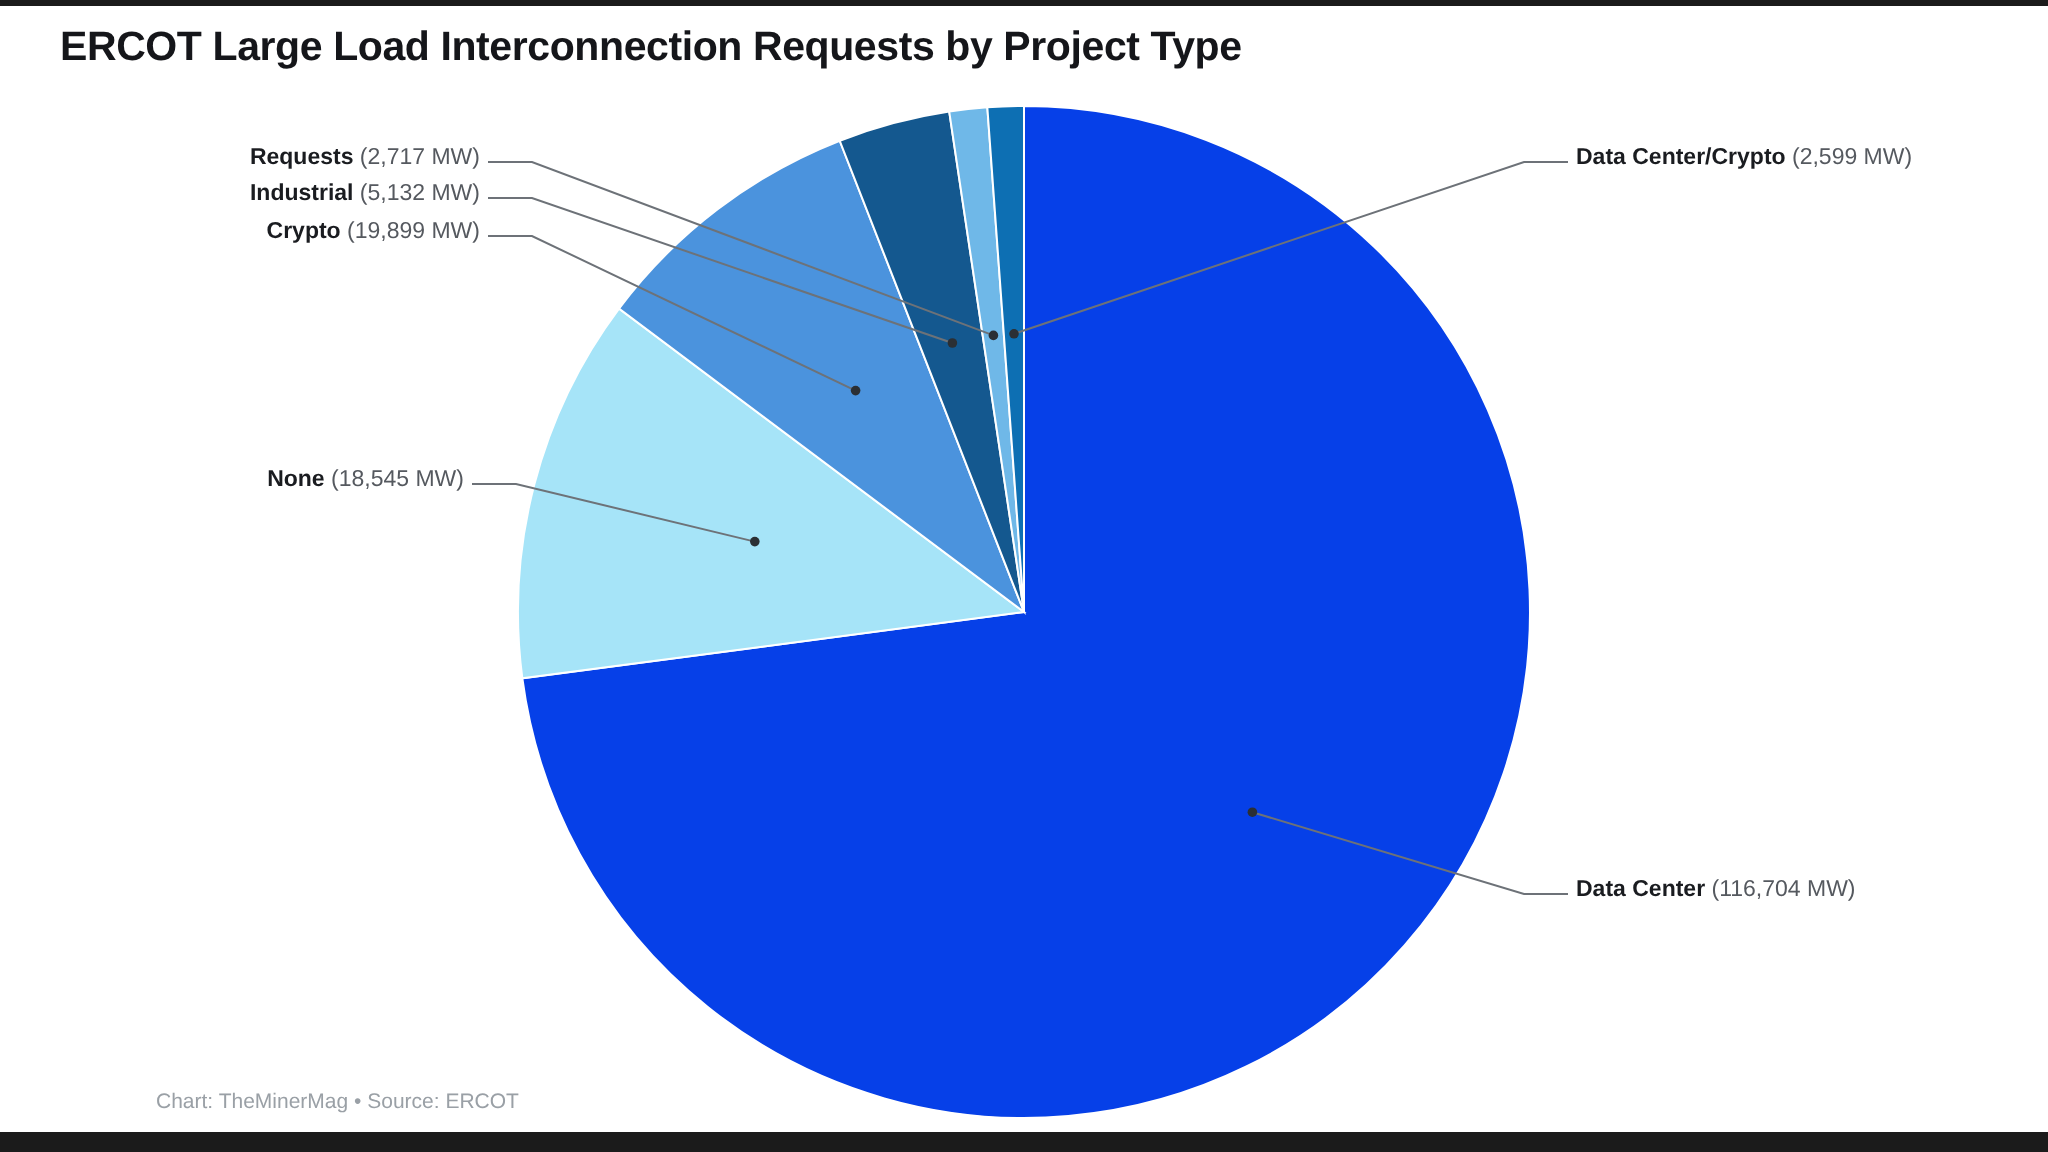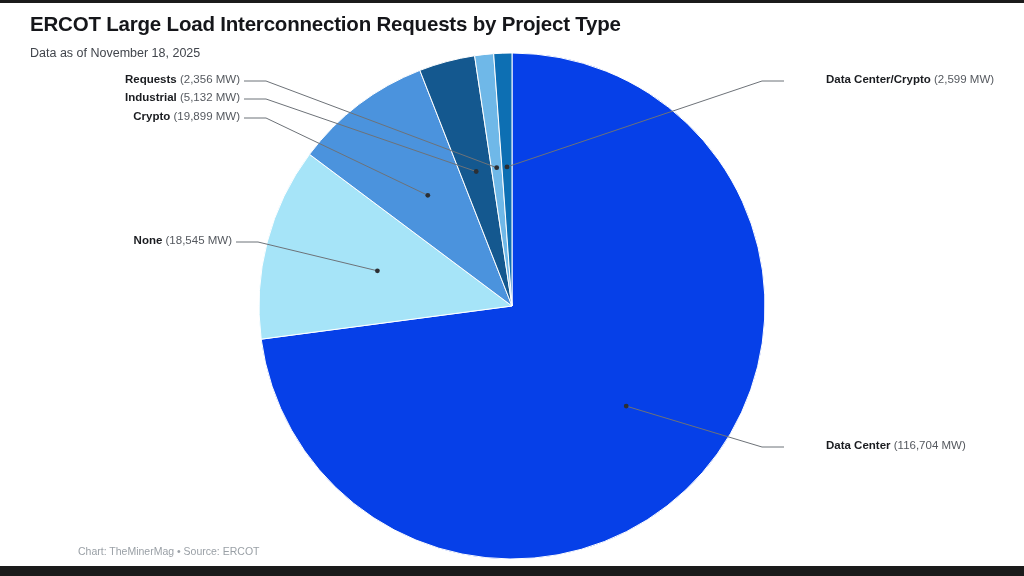--- a/index.html
+++ b/index.html
@@ -36,32 +36,31 @@
   }
 
   #plot { position:absolute; left:0; top:0; width:1024px; height:576px; }
 
   .callout {
     position:absolute; white-space:nowrap;
     font-size:11.5px; color:#4b4f55;
   }
   .callout .nm { font-weight:bold; color:#1a1c20; }
   .callout .vl { font-weight:normal; color:#55595f; }
-  .callout.right { text-align:center;margin-left:38px; }
+  .callout.right { text-align:center; }
   .callout.left  { text-align:right; }
 </style>
 </head>
 <body>
 
 <div id="stage">
 
   <div class="letterbox top"></div>
 
   <div id="title">ERCOT Large Load Interconnection Requests by Project Type</div>
-  <div id="subtitle">Data as of November 18, 2025</div>
 
   <svg id="plot" viewBox="0 0 1024 576" xmlns="http://www.w3.org/2000/svg">
     <g id="slices">
         <path d="M 512 306 L 512.00 53.00 A 253 253 0 1 1 261.18 339.18 Z" fill="#0640e8" stroke="#ffffff" stroke-width="1"></path>
         <path d="M 512 306 L 261.18 339.18 A 253 253 0 0 1 309.51 154.32 Z" fill="#a6e4f8" stroke="#ffffff" stroke-width="1"></path>
         <path d="M 512 306 L 309.51 154.32 A 253 253 0 0 1 419.87 70.37 Z" fill="#4b93dd" stroke="#ffffff" stroke-width="1"></path>
         <path d="M 512 306 L 419.87 70.37 A 253 253 0 0 1 474.61 55.78 Z" fill="#14588f" stroke="#ffffff" stroke-width="1"></path>
         <path d="M 512 306 L 474.61 55.78 A 253 253 0 0 1 493.67 53.66 Z" fill="#6fb8e8" stroke="#ffffff" stroke-width="1"></path>
         <path d="M 512 306 L 493.67 53.66 A 253 253 0 0 1 512.00 53.00 Z" fill="#0d6fb3" stroke="#ffffff" stroke-width="1"></path>
       </g>
@@ -79,20 +78,20 @@
         <polyline points="507.0,166.9 762,81 784,81" fill="none" stroke="#6d7278" stroke-width="1"></polyline>
         <circle cx="507.0" cy="166.9" r="2.4" fill="#2b2f34"></circle>
       </g>
   </svg>
 
   <div id="callouts">
       <div class="callout right" style="top: 439px; left: 788px;"><span class="nm">Data Center</span><span class="vl"> (116,704 MW)</span></div>
       <div class="callout left" style="top: 234px; right: 792px;"><span class="nm">None</span><span class="vl"> (18,545 MW)</span></div>
       <div class="callout left" style="top: 110px; right: 784px;"><span class="nm">Crypto</span><span class="vl"> (19,899 MW)</span></div>
       <div class="callout left" style="top: 91px; right: 784px;"><span class="nm">Industrial</span><span class="vl"> (5,132 MW)</span></div>
-      <div class="callout left" style="top: 73px; right: 784px;"><span class="nm">Requests</span><span class="vl"> (2,356 MW)</span></div>
+      <div class="callout left" style="top: 73px; right: 784px;"><span class="nm">Requests</span><span class="vl"> (2,717 MW)</span></div>
       <div class="callout right" style="top: 73px; left: 788px;"><span class="nm">Data Center/Crypto</span><span class="vl"> (2,599 MW)</span></div>
     </div>
 
   <div id="footer">Chart: TheMinerMag • Source: ERCOT</div>
 
   <div class="letterbox bottom"></div>
 </div>
 
 </body></html>

